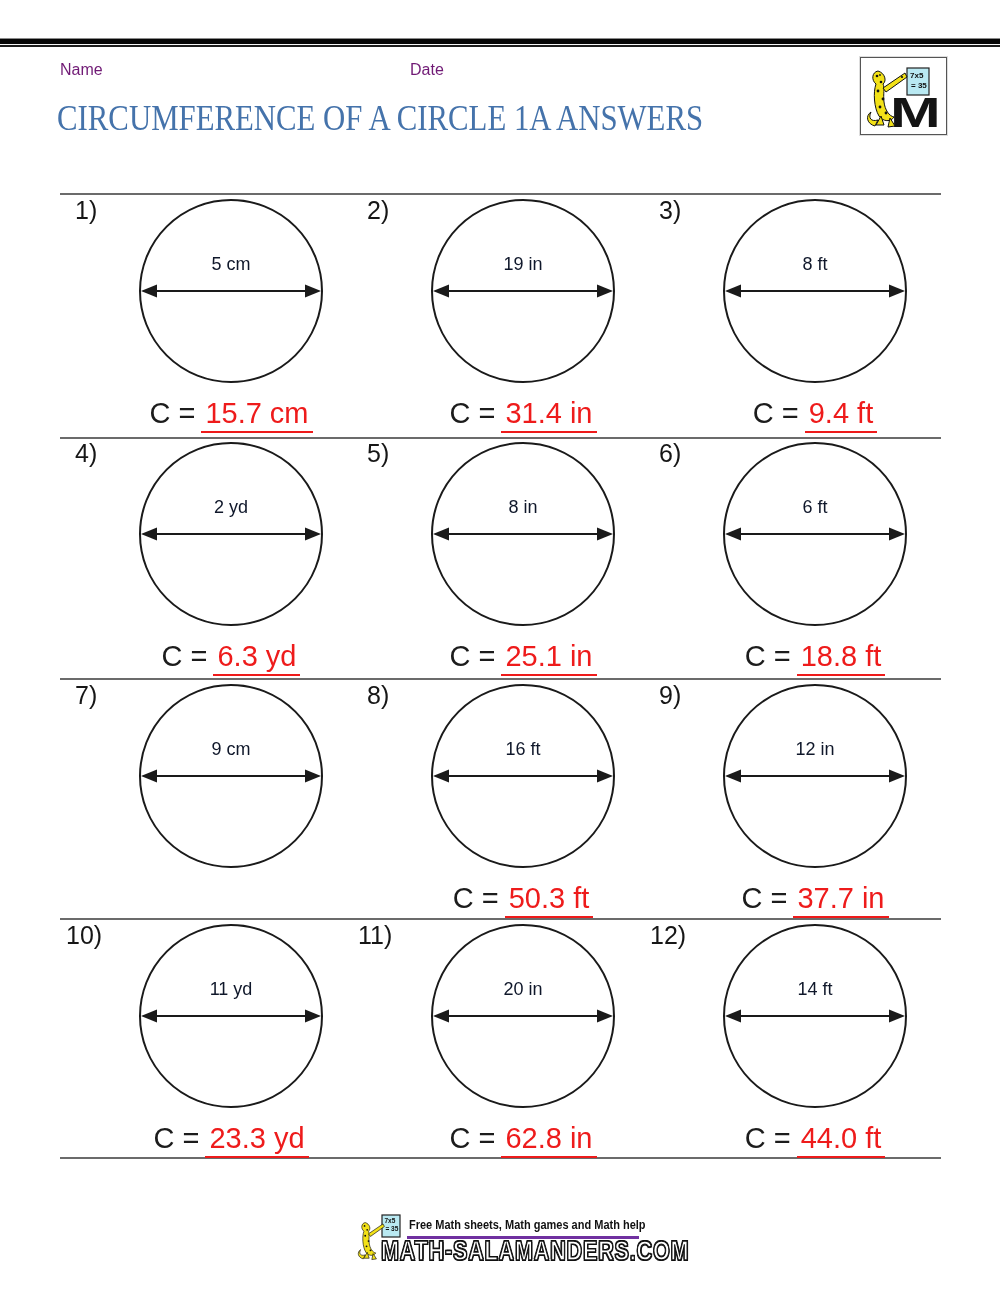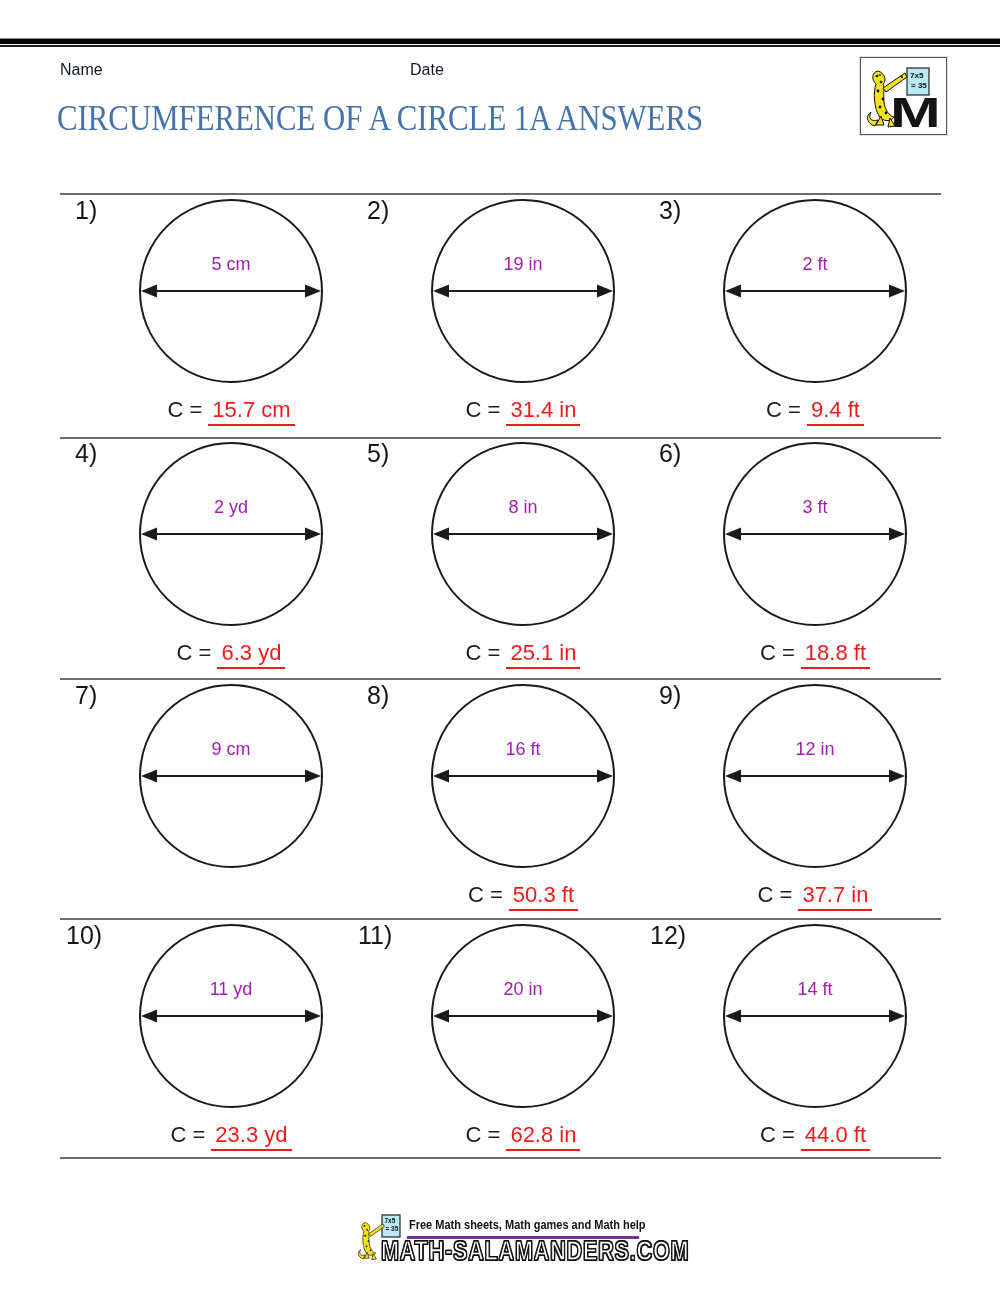--- a/index.html
+++ b/index.html
@@ -6,43 +6,43 @@
   .page{position:relative;width:1000px;height:1294px;background:#ffffff;overflow:hidden;
         font-family:"Liberation Sans",sans-serif;color:#1a1a1a;}
 
   
   .top-rule{position:absolute;left:0;top:38px;width:1000px;}
   .top-rule .b1{height:1px;background:#8a8a8a;}
   .top-rule .b2{height:5px;background:#050505;}
   .top-rule .b3{height:1px;background:#f5f5f5;}
   .top-rule .b4{height:2px;background:#1c1c1c;}
 
-  .meta-label{position:absolute;top:61px;font-size:16px;color:#0f172a;}
+  .meta-label{position:absolute;top:61px;font-size:16px;color:#701a75;}
   .name-label{left:60px;}
   .date-label{left:410px;}
 
   .page-title{position:absolute;left:57px;top:99px;font-family:"Liberation Serif",serif;
       font-size:35px;font-weight:500;color:var(--title-color,#4573ab);white-space:nowrap;
       transform:scaleX(.88);transform-origin:left top;letter-spacing:0px;}
 
   .logo-box{position:absolute;left:860px;top:57px;width:85px;height:76px;background:#fff;
       border:1px solid #555;box-shadow:0 0 0 1px #ddd;}
 
   
   .hr{position:absolute;left:60px;width:881px;height:2px;background:#6b6b6b;}
 
   .cell{position:absolute;width:292px;height:240px;}
   .pnum{position:absolute;left:15px;top:2px;font-size:25px;color:#161616;}
   .cell.r4 .pnum{left:6px;text-align:center;}
   .fig{position:absolute;left:78px;top:4px;}
   .c-outline{fill:none;stroke:#1a1a1a;stroke-width:2;}
   .dline{stroke:#1a1a1a;stroke-width:2;}
   .ah{fill:#1a1a1a;}
-  .dlabel{position:absolute;left:78px;top:60px;width:186px;text-align:center;font-size:18px;color:#a21caf;}
-  .answer{position:absolute;left:25px;top:203px;width:292px;text-align:center;font-size:22px;white-space:nowrap;}
+  .dlabel{position:absolute;left:78px;top:60px;width:186px;text-align:center;font-size:18px;color:#0f172a;}
+  .answer{position:absolute;left:25px;top:203px;width:292px;text-align:center;font-size:29px;white-space:nowrap;}
   .apre{margin-right:6px;color:#1c1c1c;}
   .aval{color:var(--answer-red,#ee1b1b);border-bottom:2.5px solid var(--answer-red,#ee1b1b);
         padding:0 4px 1px;display:inline-block;}
 
   
   .footer{position:absolute;left:352px;top:1208px;width:320px;height:64px;}
   .footer-tagline{position:absolute;left:57px;top:10px;font-size:12.5px;font-weight:bold;color:#111;
         white-space:nowrap;transform:scaleX(.88);transform-origin:left top;}
   .footer-rule{position:absolute;left:55px;top:28px;width:232px;height:3px;background:var(--purple,#7030a0);}
   .footer-wordmark{position:absolute;left:29px;top:28px;font-size:27px;font-weight:bold;white-space:nowrap;
@@ -124,21 +124,21 @@
   </div>
 
   <div class="cell" style="left:644px;top:194px">
     <div class="pnum">3)</div>
     <svg class="fig" width="186" height="186" viewBox="0 0 186 186">
       <circle class="c-outline" cx="93" cy="93" r="91"></circle>
       <line class="dline" x1="16" y1="93" x2="170" y2="93"></line>
       <polygon class="ah" points="3,93 19,86.5 19,99.5"></polygon>
       <polygon class="ah" points="183,93 167,86.5 167,99.5"></polygon>
     </svg>
-    <div class="dlabel">2 ft</div>
+    <div class="dlabel">8 ft</div>
     <div class="answer"><span class="apre">C =</span><span class="aval">9.4 ft</span></div>
   </div>
 
   <div class="cell" style="left:60px;top:437px">
     <div class="pnum">4)</div>
     <svg class="fig" width="186" height="186" viewBox="0 0 186 186">
       <circle class="c-outline" cx="93" cy="93" r="91"></circle>
       <line class="dline" x1="16" y1="93" x2="170" y2="93"></line>
       <polygon class="ah" points="3,93 19,86.5 19,99.5"></polygon>
       <polygon class="ah" points="183,93 167,86.5 167,99.5"></polygon>
@@ -160,21 +160,21 @@
   </div>
 
   <div class="cell" style="left:644px;top:437px">
     <div class="pnum">6)</div>
     <svg class="fig" width="186" height="186" viewBox="0 0 186 186">
       <circle class="c-outline" cx="93" cy="93" r="91"></circle>
       <line class="dline" x1="16" y1="93" x2="170" y2="93"></line>
       <polygon class="ah" points="3,93 19,86.5 19,99.5"></polygon>
       <polygon class="ah" points="183,93 167,86.5 167,99.5"></polygon>
     </svg>
-    <div class="dlabel">3 ft</div>
+    <div class="dlabel">6 ft</div>
     <div class="answer"><span class="apre">C =</span><span class="aval">18.8 ft</span></div>
   </div>
 
   <div class="cell" style="left:60px;top:679px">
     <div class="pnum">7)</div>
     <svg class="fig" width="186" height="186" viewBox="0 0 186 186">
       <circle class="c-outline" cx="93" cy="93" r="91"></circle>
       <line class="dline" x1="16" y1="93" x2="170" y2="93"></line>
       <polygon class="ah" points="3,93 19,86.5 19,99.5"></polygon>
       <polygon class="ah" points="183,93 167,86.5 167,99.5"></polygon>

